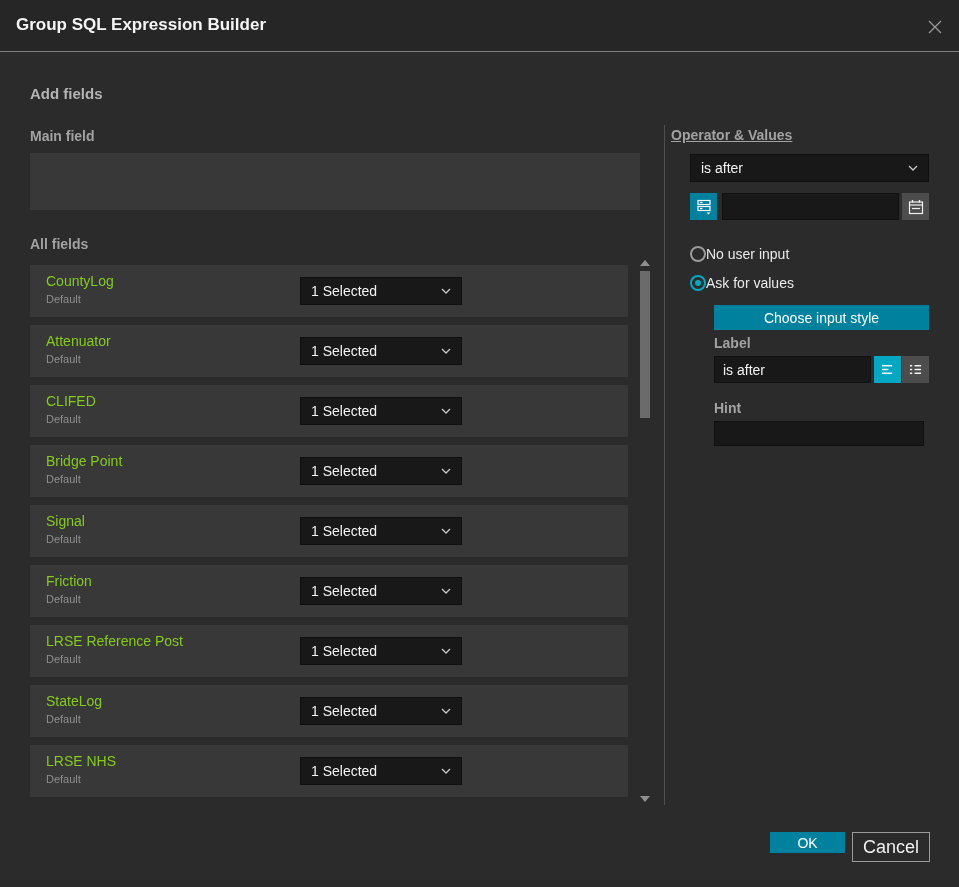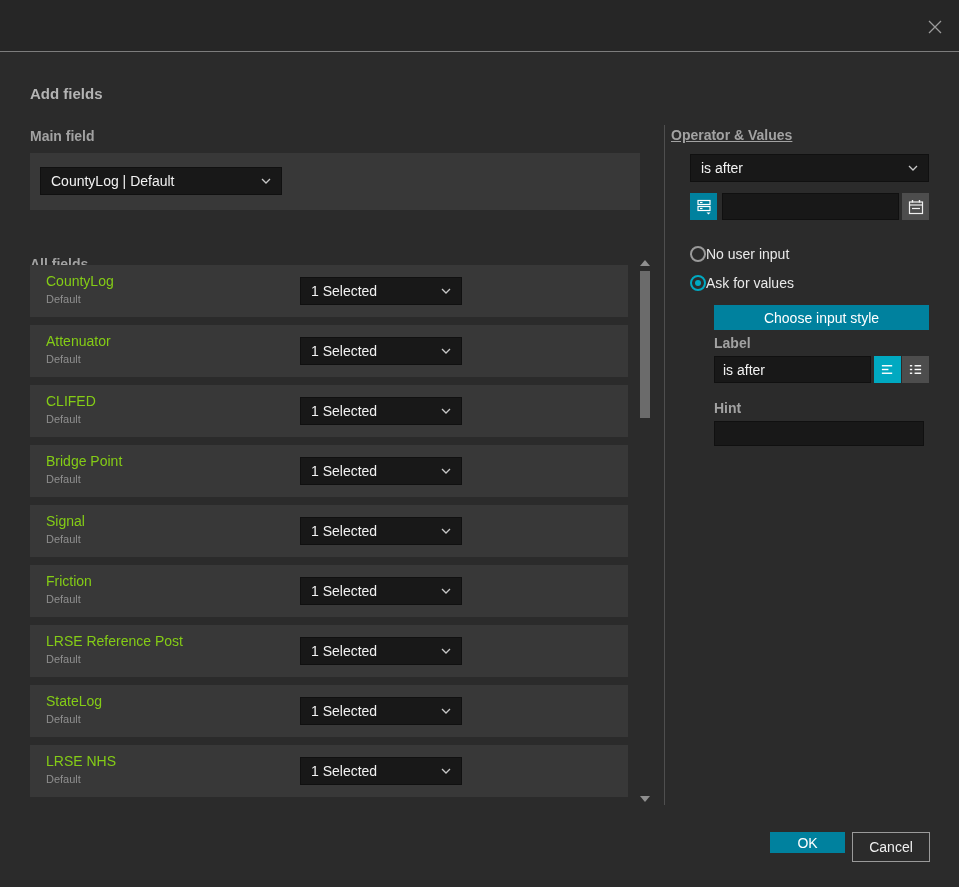--- a/index.html
+++ b/index.html
@@ -40,21 +40,21 @@
   .select .chev{margin-left:auto;display:flex;align-items:center;}
   .select .cal{margin-right:9px;display:flex;align-items:center;}
 
   
   .main-field-label{position:absolute;left:30px;top:128px;}
   .main-field-panel{position:absolute;left:30px;top:153px;width:610px;height:57px;background:var(--panel-bg);}
   .mf-select-1{position:absolute;left:10px;top:14px;width:242px;}
   .mf-select-2{position:absolute;left:268px;top:14px;width:205px;}
 
   
-  .all-fields-label{position:absolute;left:30px;top:236px;margin-top:20px;}
+  .all-fields-label{position:absolute;left:30px;top:236px;}
   .field-row{position:absolute;left:30px;width:598px;height:52px;background:var(--panel-bg);}
   .field-row .fname{position:absolute;left:16px;top:8px;font-size:14px;color:#84cc16;}
   .field-row .ftype{position:absolute;left:16px;top:28px;font-size:11px;color:var(--sub);}
   .field-row .select{position:absolute;left:270px;top:12px;width:162px;}
 
   
   .scrollbar{position:absolute;left:637px;top:258px;width:15px;height:546px;}
   .scroll-up,.scroll-down{position:absolute;left:3px;width:0;height:0;cursor:pointer;
     border-left:5px solid transparent;border-right:5px solid transparent;}
   .scroll-up{top:2px;border-bottom:6px solid #8f8f8f;}
@@ -94,45 +94,38 @@
   .toggle-btn.inactive{background:#4d4d4d;left:188px;}
 
   .hint-cap{left:714px;top:400px;}
   .hint-input{position:absolute;left:714px;top:421px;width:210px;height:25px;background:var(--input-bg);
     border:1px solid #101010;color:#f2f2f2;font-size:14px;padding:0 8px;font-family:"Liberation Sans",sans-serif;}
 
   
   .ok-btn{position:absolute;left:770px;top:832px;width:75px;height:21px;background:var(--accent);
     border:none;color:#fff;font-size:14px;cursor:pointer;font-family:"Liberation Sans",sans-serif;}
   .cancel-btn{position:absolute;left:852px;top:832px;width:78px;height:30px;background:transparent;
-    border:1px solid #9a9a9a;color:#f0f0f0;font-size:14px;cursor:pointer;font-family:"Liberation Sans",sans-serif;}
+    border:1px solid #9a9a9a;color:#f0f0f0;font-size:18px;cursor:pointer;font-family:"Liberation Sans",sans-serif;}
 </style>
 </head>
 <body>
 
 <div class="titlebar">
+  <div class="title">Group SQL Expression Builder</div>
   <div class="close-btn">
     <svg width="20" height="20" viewBox="0 0 20 20">
         <path d="M4 4l12 12M16 4L4 16" stroke="#9b9b9b" stroke-width="1.3" fill="none"></path>
       </svg>
   </div>
 </div>
 
 <div class="h-add">Add fields</div>
 
 <div class="h-label main-field-label">Main field</div>
 <div class="main-field-panel">
-  <div class="select mf-select-1">
-    <span>CountyLog | Default</span>
-    <span class="chev">
-      <svg width="10" height="6" viewBox="0 0 10 6">
-          <path d="M1 1l4 4 4-4" fill="none" stroke="#c8c8c8" stroke-width="1.3"></path>
-        </svg>
-    </span>
-  </div>
 </div>
 
 <div class="h-label all-fields-label">All fields</div>
 
 <div class="field-row" style="top:265px">
   <div class="fname">CountyLog</div>
   <div class="ftype">Default</div>
   <div class="select">
     <span>1 Selected</span>
     <span class="chev">

